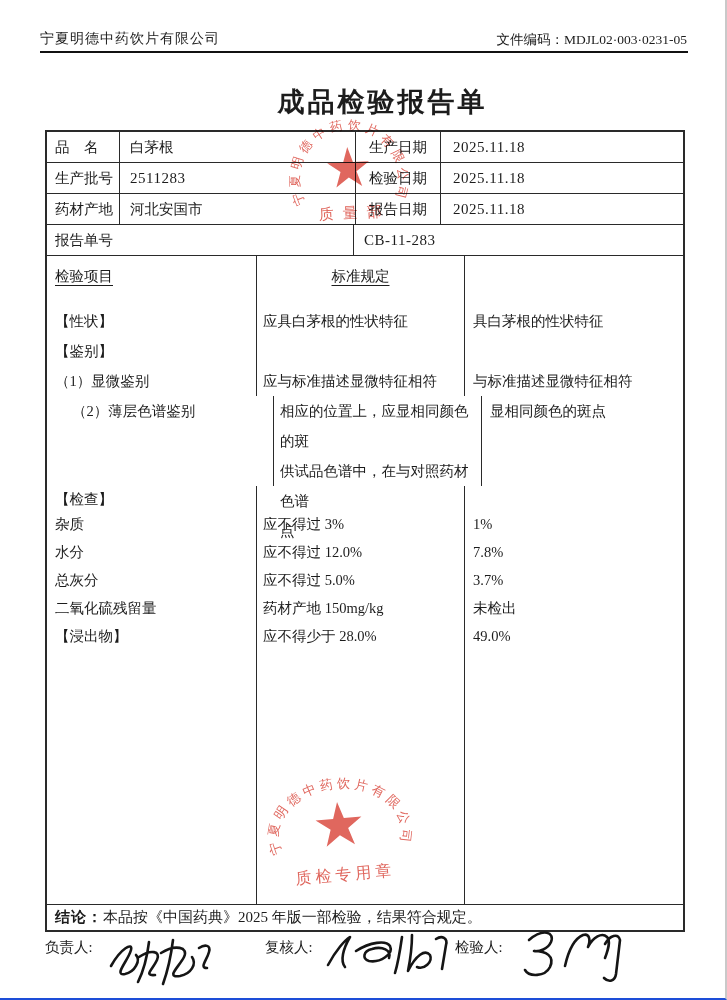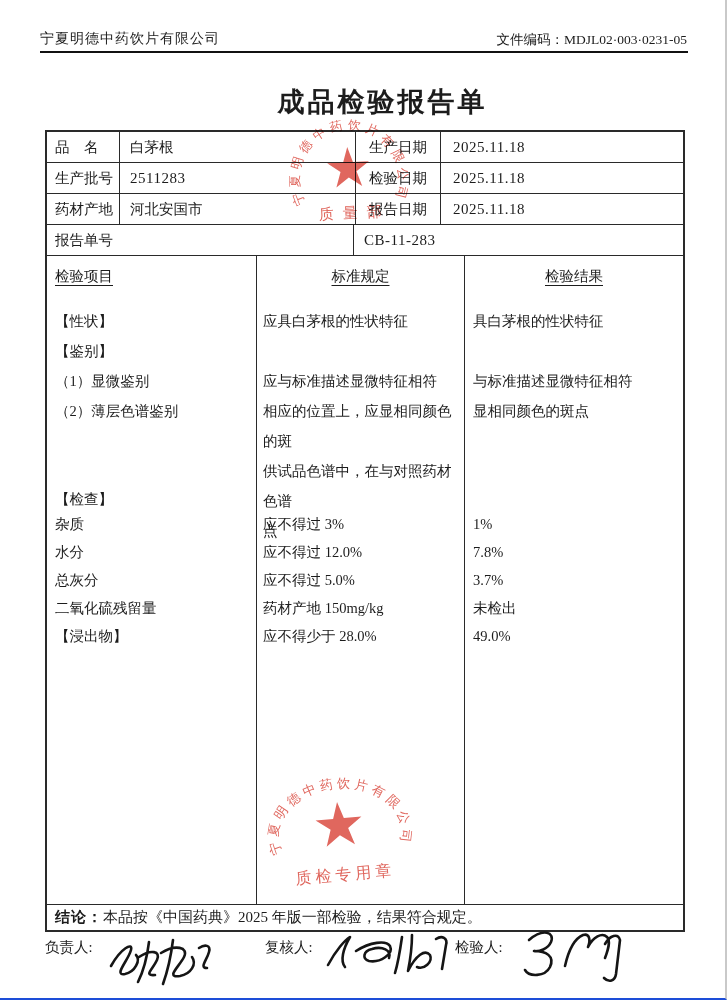--- a/index.html
+++ b/index.html
@@ -35,21 +35,21 @@
   .insp { display:flex; flex-direction:column; height:648px; font-size:14.5px; }
   .irow { display:flex; }
   .c1 { width:210px; border-right:1px solid var(--line); padding-left:8px; }
   .c2 { width:208px; border-right:1px solid var(--line); padding-left:6px; }
   .c3 { flex:1; padding-left:8px; }
   .ih { height:50px; }
   .ih .c1, .ih .c2, .ih .c3 { padding-top:7px; line-height:26px; }
   .ih .c2, .ih .c3 { text-align:center; padding-left:0; }
   .ih u { text-decoration:underline; text-underline-offset:4px; }
   .r30 { height:30px; } .r30 .c1,.r30 .c2,.r30 .c3 { line-height:30px; }
-  .r90 { height:90px; } .r90 .c1,.r90 .c2,.r90 .c3 { line-height:30px; }
+  .r90 { height:90px;padding-left:17px; } .r90 .c1,.r90 .c2,.r90 .c3 { line-height:30px; }
   .r24 { height:24px; } .r24 .c1,.r24 .c2,.r24 .c3 { line-height:26px; }
   .r28 { height:28px; } .r28 .c1,.r28 .c2,.r28 .c3 { line-height:28px; }
   .rfill { flex:1; }
 
   
   .concl { height:14px; border-top:1px solid var(--line); line-height:25px; padding-left:8px; font-size:15px; }
   .concl b { letter-spacing:1px; }
 
   
   .sig-label { position:absolute; font-size:14.5px; top:938px; }
@@ -94,21 +94,20 @@
     </div>
     <div class="info-row">
       <div class="ic ic-l4">报告单号</div>
       <div class="ic ic-v4 num">CB-11-283</div>
     </div>
 
     <div class="insp">
       <div class="irow ih">
         <div class="c1"><u>检验项目</u></div>
         <div class="c2"><u>标准规定</u></div>
-        <div class="c3"><u>检验结果</u></div>
       </div>
 
       <div class="irow r30">
         <div class="c1">【性状】</div>
         <div class="c2">应具白茅根的性状特征</div>
         <div class="c3">具白茅根的性状特征</div>
       </div>
       <div class="irow r30">
         <div class="c1">【鉴别】</div>
         <div class="c2"></div>

